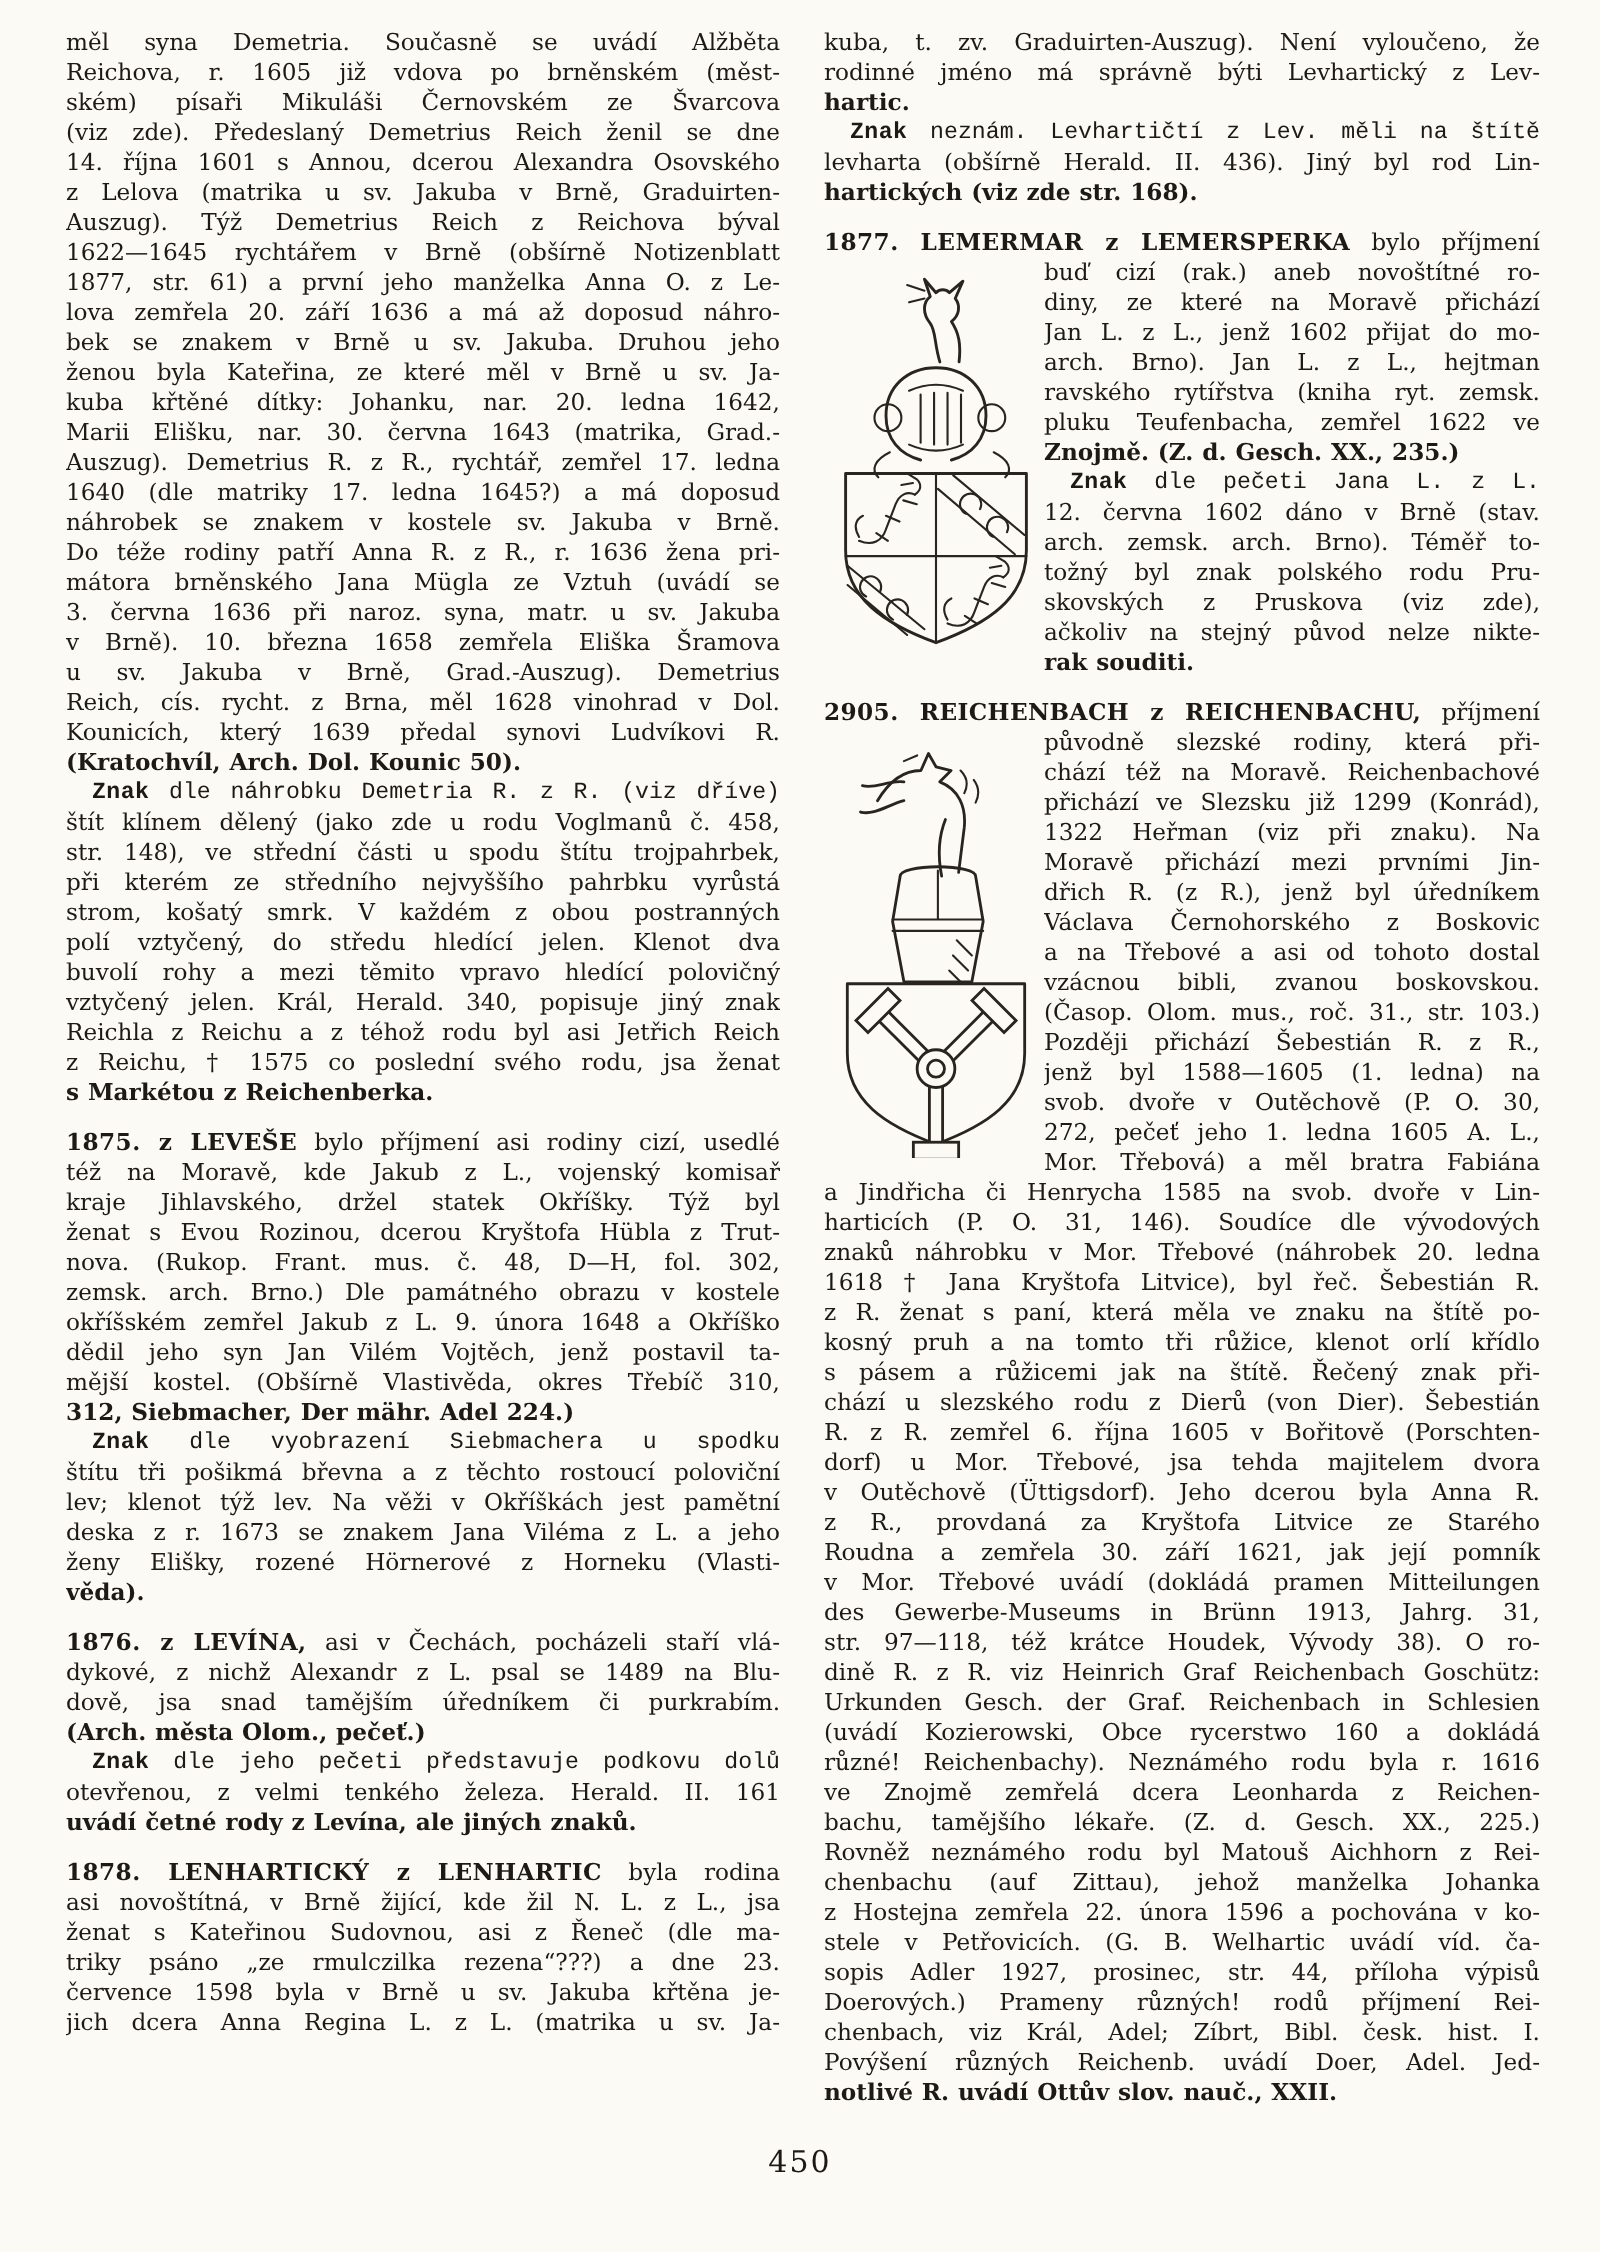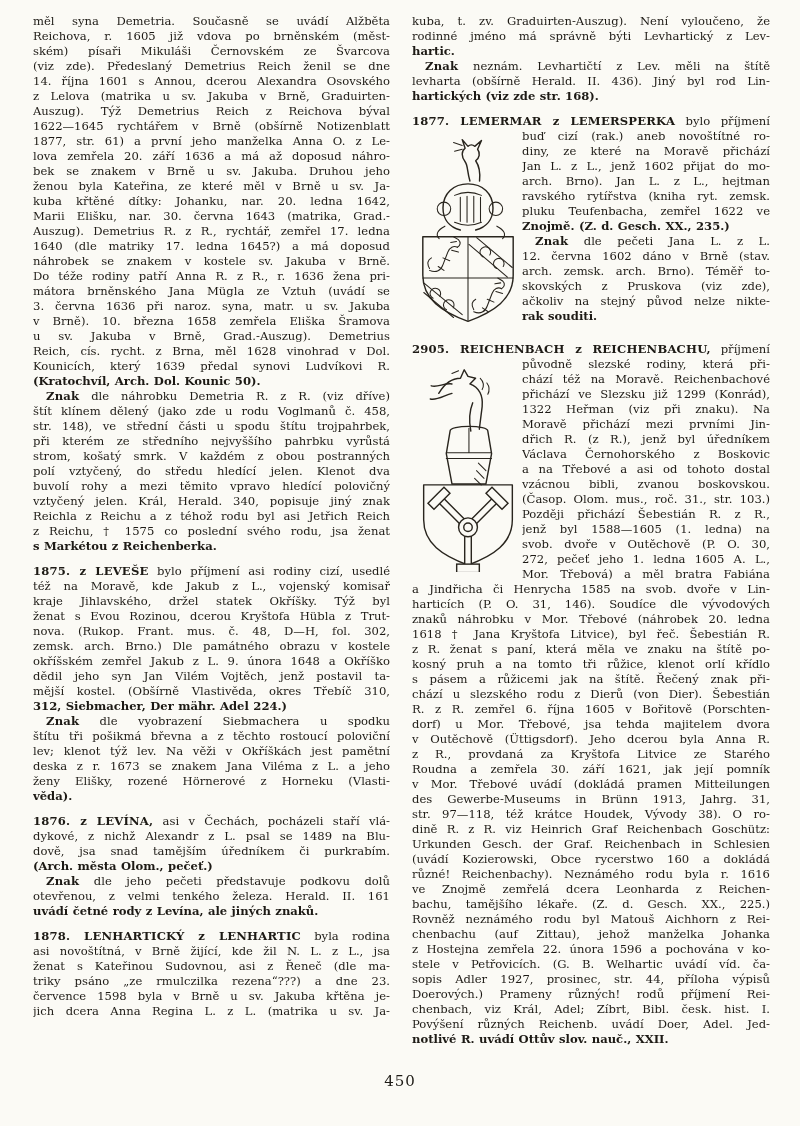--- a/index.html
+++ b/index.html
@@ -18,21 +18,21 @@
   .para { font-size:11.6px; line-height:15px; }
   .line {
     white-space:nowrap;
     text-align:justify;
     text-align-last:justify;
     overflow:hidden;
     height:15px;
     word-spacing:0.4px;
   }
   .line.last { text-align-last:left;font-weight:bold; }
-  .para.indent .line:first-child { text-indent:13px; }
+  .para.indent .line:first-child { text-indent:13px;font-family:Liberation Mono, monospace; }
   .para.section { margin-top:10px; }
   b { font-weight:bold; letter-spacing:0.2px; }
   .media-row { display:flex; }
   .fig { width:110px; flex:none; padding:3px 4px 0 6px; }
   .media-text { flex:1; min-width:0; }
   .footer {
     position:absolute; left:0; right:0; top:1072px;
     text-align:center; font-size:15px; letter-spacing:1px;
   }
   svg .ink { stroke:#29251e; fill:none; stroke-width:1.5; stroke-linecap:round; stroke-linejoin:round; }
@@ -188,20 +188,21 @@
                 <div class="line">Jan L. z L., jenž 1602 přijat do mo-</div>
                 <div class="line">arch. Brno). Jan L. z L., hejtman</div>
                 <div class="line">ravského rytířstva (kniha ryt. zemsk.</div>
                 <div class="line">pluku Teufenbacha, zemřel 1622 ve</div>
                 <div class="line last">Znojmě. (Z. d. Gesch. XX., 235.)</div>
               </div>
               <div class="para indent">
                 <div class="line"><b>Znak</b> dle pečeti Jana L. z L.</div>
                 <div class="line">12. června 1602 dáno v Brně (stav.</div>
                 <div class="line">arch. zemsk. arch. Brno). Téměř to-</div>
+                <div class="line">tožný byl znak polského rodu Pru-</div>
                 <div class="line">skovských z Pruskova (viz zde),</div>
                 <div class="line">ačkoliv na stejný původ nelze nikte-</div>
                 <div class="line last">rak souditi.</div>
               </div>
             </div>
         </div>
       </div>
 
       <div>
         <div>

